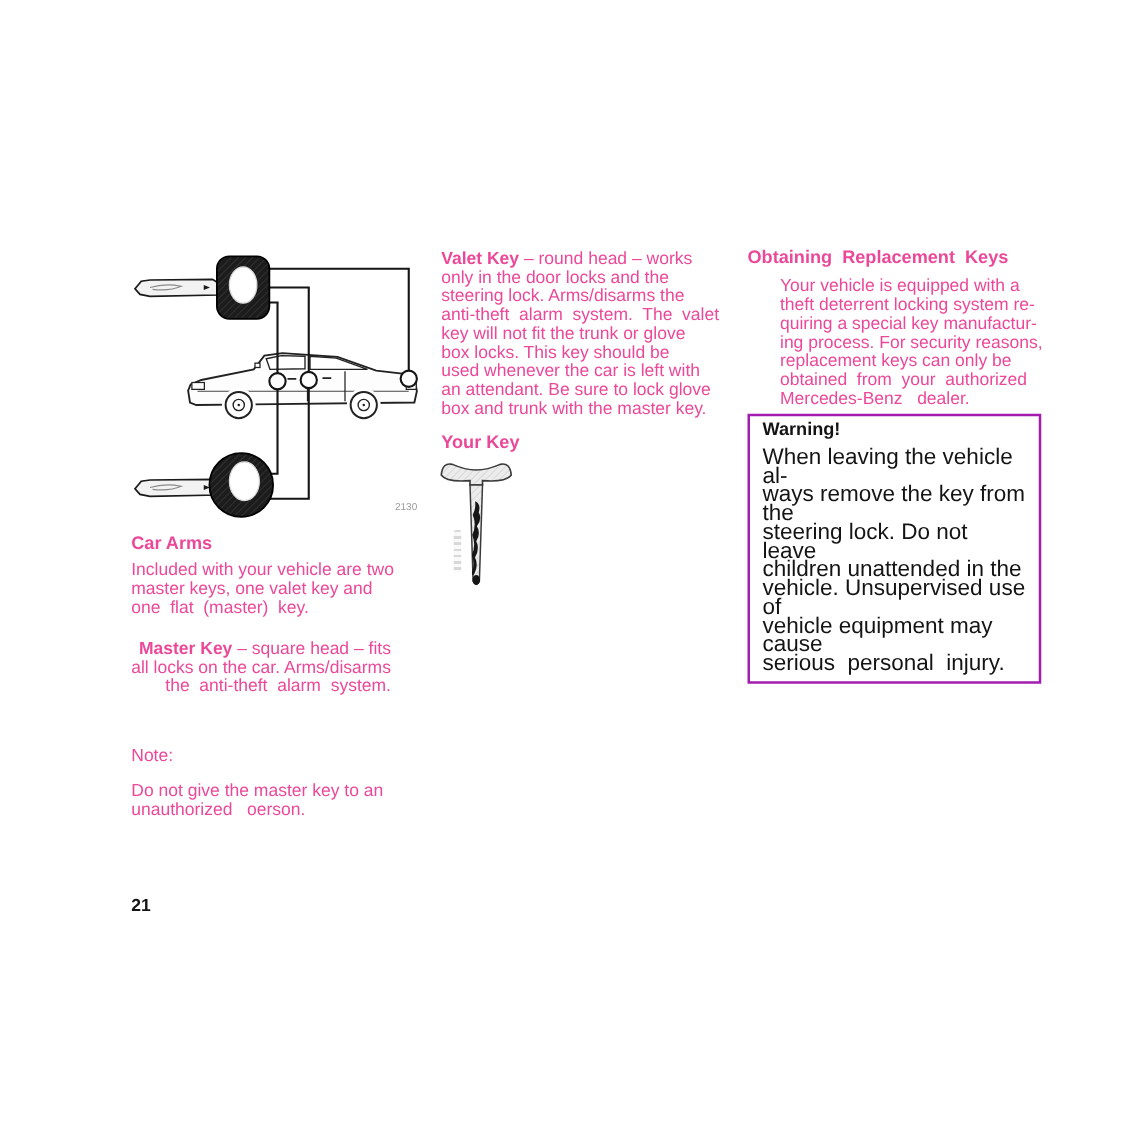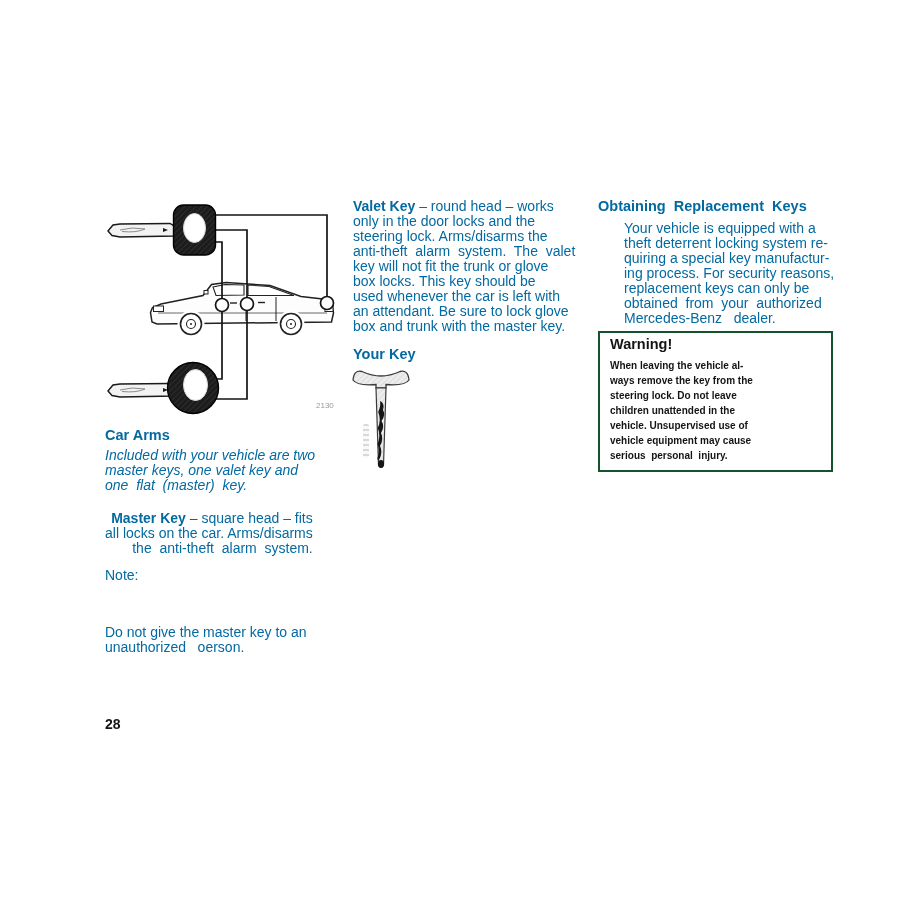--- a/index.html
+++ b/index.html
@@ -3,30 +3,30 @@
 <meta charset="utf-8">
 <style>
   html,body{margin:0;padding:0;}
   body{
     width:900px;height:900px;position:relative;overflow:hidden;
     background:#ffffff;
     font-family:"Liberation Sans", sans-serif;
     color:#141414;
   }
   .page{position:absolute;inset:0;background:#fff;}
-  .block{position:absolute;white-space:pre-wrap;font-size:14px;line-height:15px;color:#0369a1;}
+  .block{position:absolute;white-space:pre-wrap;font-size:14px;line-height:15px;color:#ec4899;}
   .heading{font-weight:700;font-size:14.5px;line-height:15px;}
   .lead{font-weight:700;}
   .warning-box{
     position:absolute;left:598px;top:331px;width:212px;
-    border:2px solid #14532d;background:#fff;
+    border:2px solid #a21caf;background:#fff;
     padding:4px 9px 7px 10px;
   }
   .warning-title{font-weight:700;font-size:14.5px;line-height:15px;margin-bottom:6px;white-space:pre-wrap;}
-  .warning-body{font-weight:700;font-size:10px;line-height:15px;white-space:pre-wrap;}
+  .warning-body{font-weight:400;font-size:18px;line-height:15px;white-space:pre-wrap;}
   .page-number{position:absolute;left:105px;top:716px;font-weight:700;font-size:14px;}
   .fig{position:absolute;}
   .scan-artifact{
     position:absolute;left:363px;top:424px;width:6px;height:34px;
     background:repeating-linear-gradient(180deg,#b9b9b9 0 2px,#f4f4f4 2px 5px);
     opacity:.55;border-radius:2px;
   }
 </style>
 </head>
 <body>
@@ -100,29 +100,29 @@
       <ellipse cx="95.5" cy="185" rx="12" ry="15.5" fill="#ffffff" stroke="#d9d9d9" stroke-width="1"></ellipse>
     </g>
 
     <text x="216" y="208" font-size="8" fill="#9a9a9a" font-family="Liberation Sans, sans-serif">2130</text>
   </svg>
 
   <div class="scan-artifact"></div>
 
   <div class="block heading" style="left:105px;top:428px;">Car Arms</div>
 
-  <div class="block" style="left:105px;top:448px;font-style:italic;">Included with your vehicle are two
+  <div class="block" style="left:105px;top:448px;">Included with your vehicle are two
 master keys, one valet key and
 one  flat  (master)  key.</div>
 
   <div class="block" style="left:105px;top:511px;text-align:right;"><span class="lead">Master Key </span><span>– square head – fits
 all locks on the car. Arms/disarms
 the  anti-theft  alarm  system.</span></div>
 
-  <div class="block" style="left:105px;top:568px;">Note:</div>
+  <div class="block" style="left:105px;top:597px;">Note:</div>
 
   <div class="block" style="left:105px;top:589px;margin-top:36px;">Do not give the master key to an
 unauthorized   oerson.</div>
 
   <div class="block" style="left:353px;top:199px;"><span class="lead">Valet Key </span><span>– round head – works
 only in the door locks and the
 steering lock. Arms/disarms the
 anti-theft  alarm  system.  The  valet
 key will not fit the trunk or glove
 box locks. This key should be
@@ -160,15 +160,15 @@
     <div class="warning-title">Warning!</div>
     <div class="warning-body">When leaving the vehicle al-
 ways remove the key from the
 steering lock. Do not leave
 children unattended in the
 vehicle. Unsupervised use of
 vehicle equipment may cause
 serious  personal  injury.</div>
   </div>
 
-  <div class="page-number">28</div>
+  <div class="page-number">21</div>
 
 </div>
 
 </body></html>

